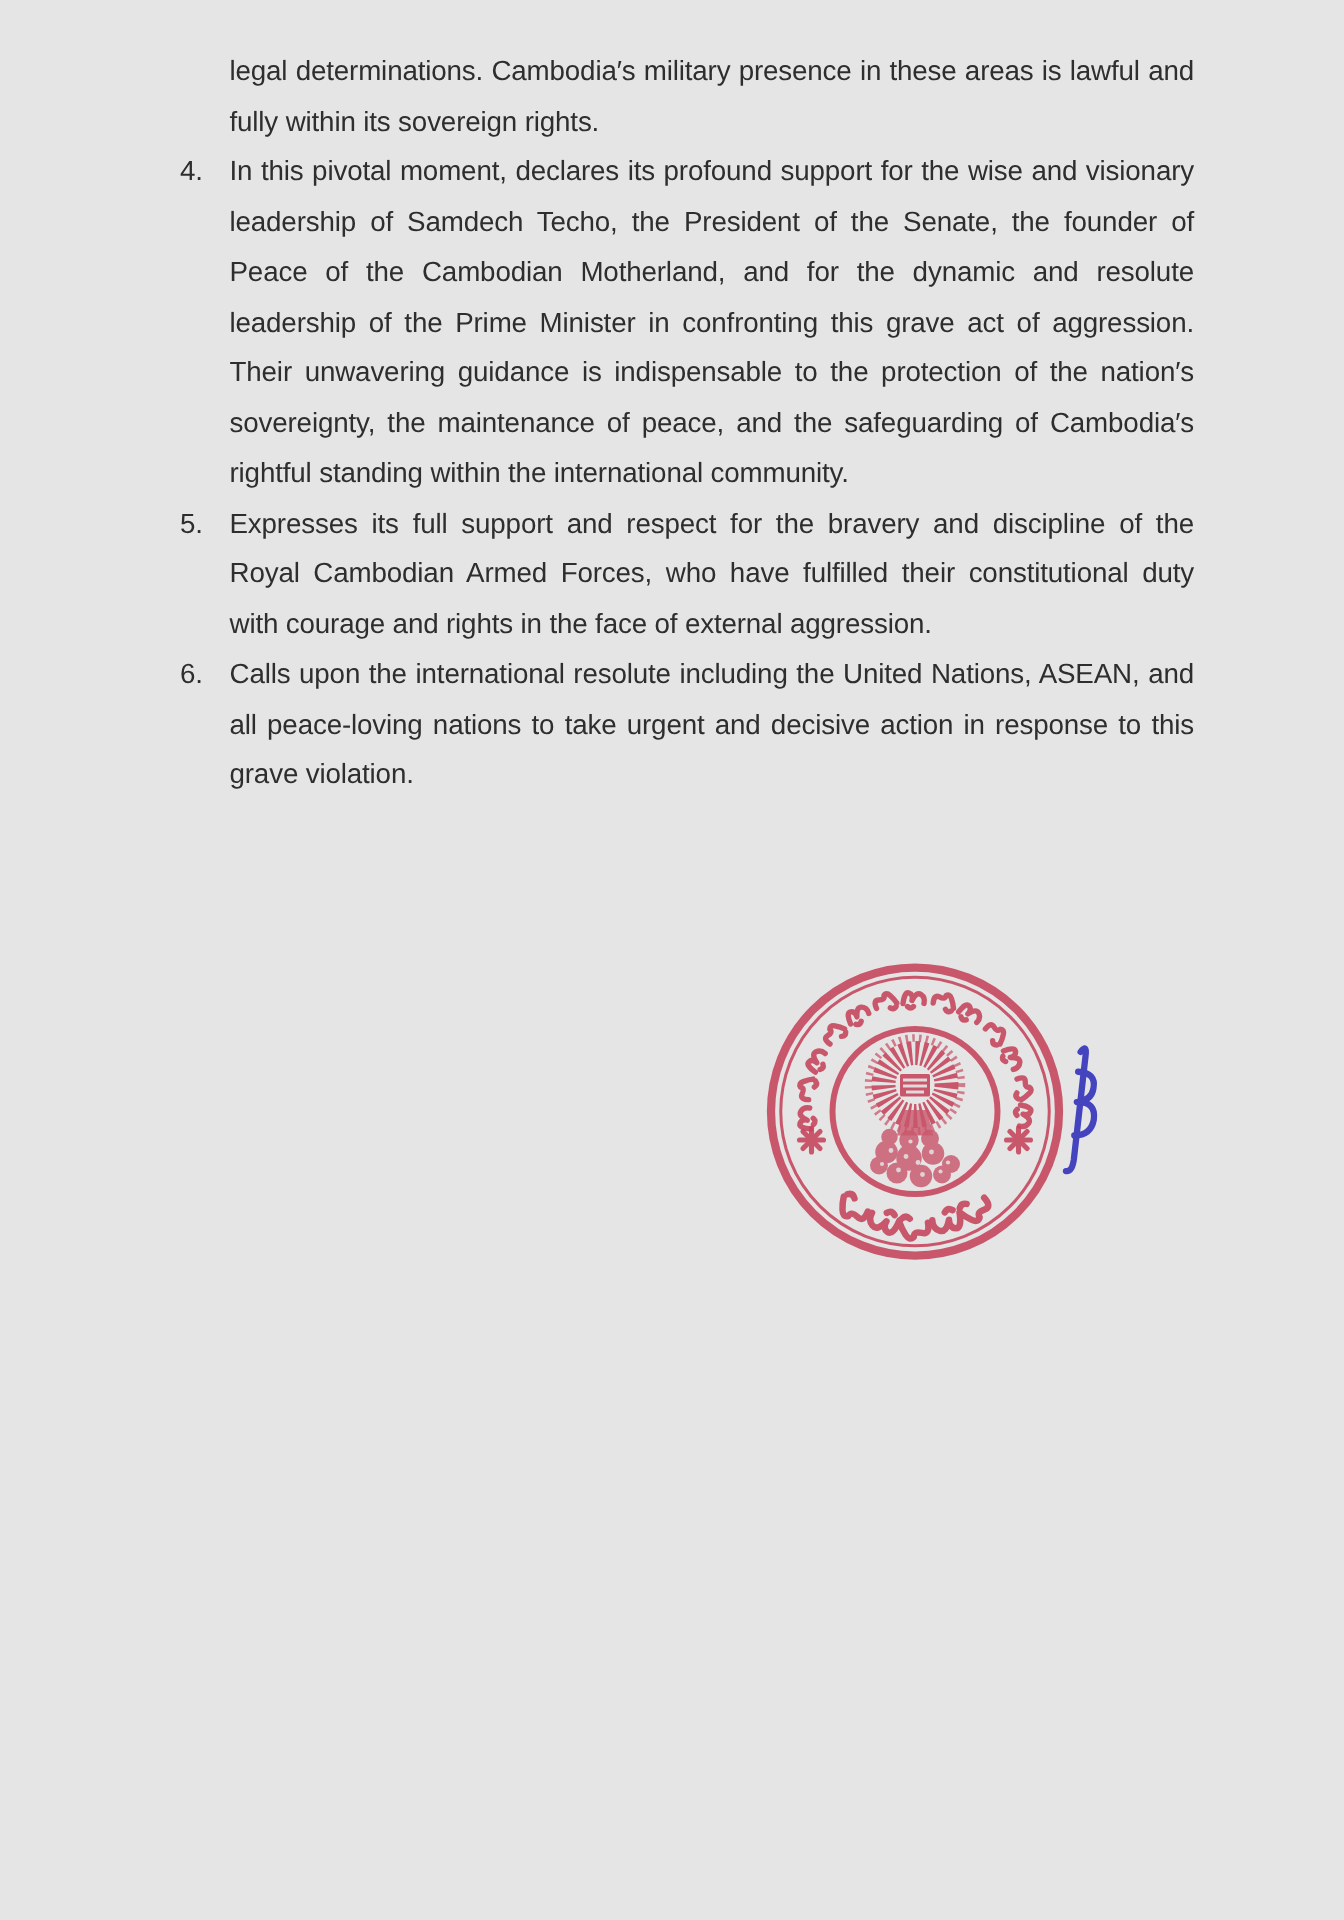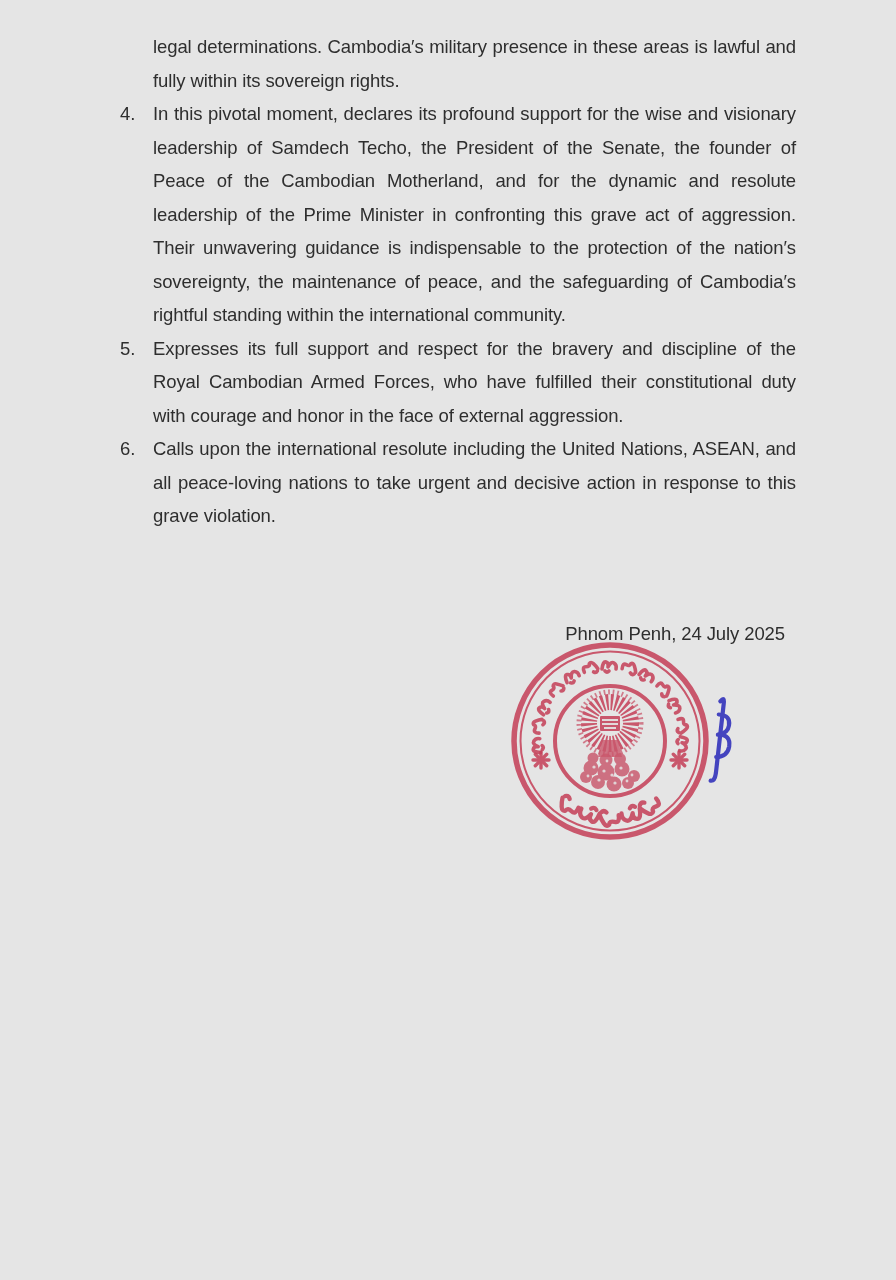--- a/index.html
+++ b/index.html
@@ -66,29 +66,28 @@
 
     <p class="cont-para">legal determinations. Cambodia′s military presence in these areas is lawful and fully within its sovereign rights.</p>
 
     <div class="list-item">
       <span class="list-num">4.</span>
       <p class="list-text">In this pivotal moment, declares its profound support for the wise and visionary leadership of Samdech Techo, the President of the Senate, the founder of Peace of the Cambodian Motherland, and for the dynamic and resolute leadership of the Prime Minister in confronting this grave act of aggression. Their unwavering guidance is indispensable to the protection of the nation′s sovereignty, the maintenance of peace, and the safeguarding of Cambodia′s rightful standing within the international community.</p>
     </div>
 
     <div class="list-item">
       <span class="list-num">5.</span>
-      <p class="list-text">Expresses its full support and respect for the bravery and discipline of the Royal Cambodian Armed Forces, who have fulfilled their constitutional duty with courage and honor in the face of external aggression.</p>
+      <p class="list-text">Expresses its full support and respect for the bravery and discipline of the Royal Cambodian Armed Forces, who have fulfilled their constitutional duty with courage and rights in the face of external aggression.</p>
     </div>
 
     <div class="list-item">
       <span class="list-num">6.</span>
       <p class="list-text">Calls upon the international resolute including the United Nations, ASEAN, and all peace-loving nations to take urgent and decisive action in response to this grave violation.</p>
     </div>
 
-    <div class="dateline">Phnom Penh, 24 July 2025</div>
   </div>
 
   <svg class="seal" viewBox="0 0 230 210" xmlns="http://www.w3.org/2000/svg">
     <defs>
       <path id="kg1" d="M0 9 Q1 1 4 2 Q7 3 6 7 Q9 1 12 3 Q15 5 14 9 M3 11 Q5 13 7 11" fill="none" stroke-linecap="round" stroke-linejoin="round"></path>
       <path id="kg2" d="M1 8 Q0 2 4 3 Q8 4 8 1 Q10 -1 12 2 Q14 5 15 8 M10 10 Q12 12 14 10" fill="none" stroke-linecap="round" stroke-linejoin="round"></path>
       <g id="ast" stroke-linecap="round">
         <line x1="-8" y1="0" x2="8" y2="0"></line>
         <line x1="0" y1="-8" x2="0" y2="8"></line>
         <line x1="-5.7" y1="-5.7" x2="5.7" y2="5.7"></line>

